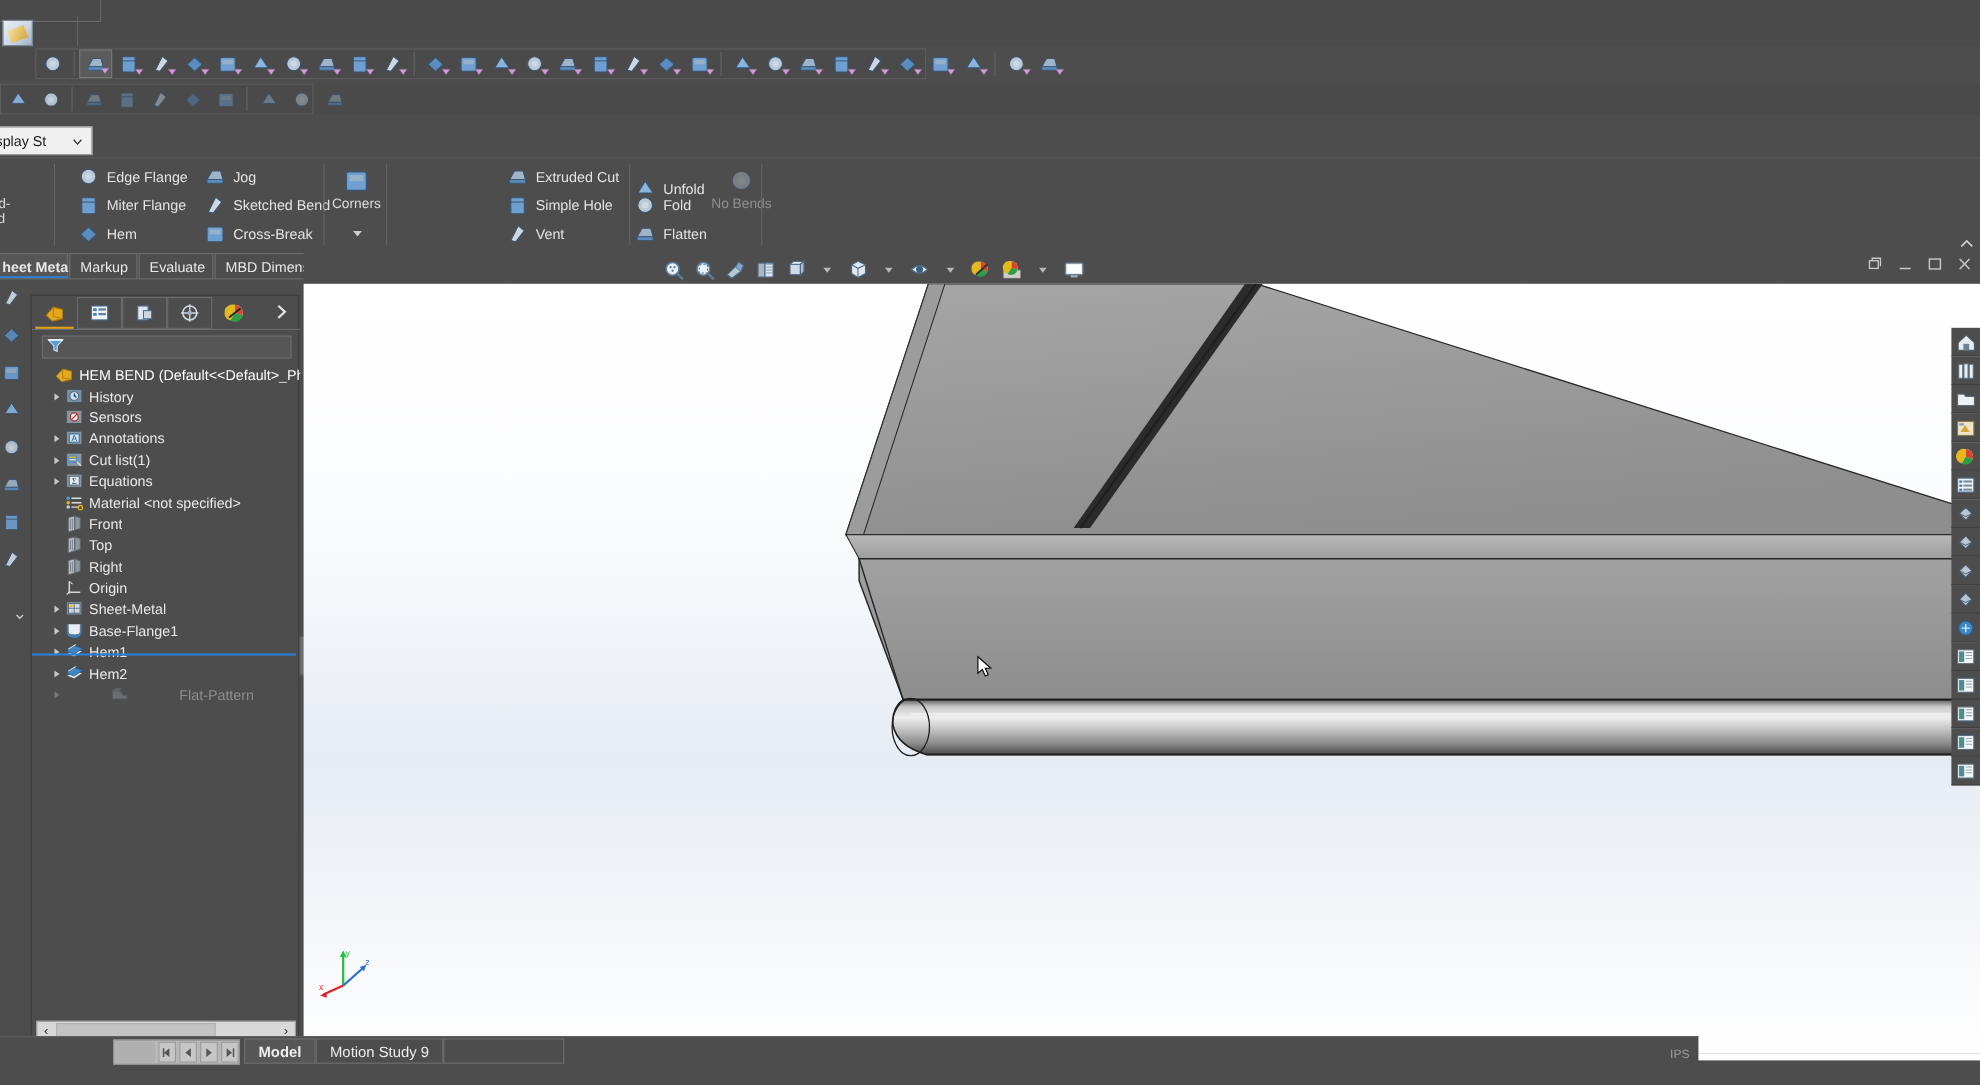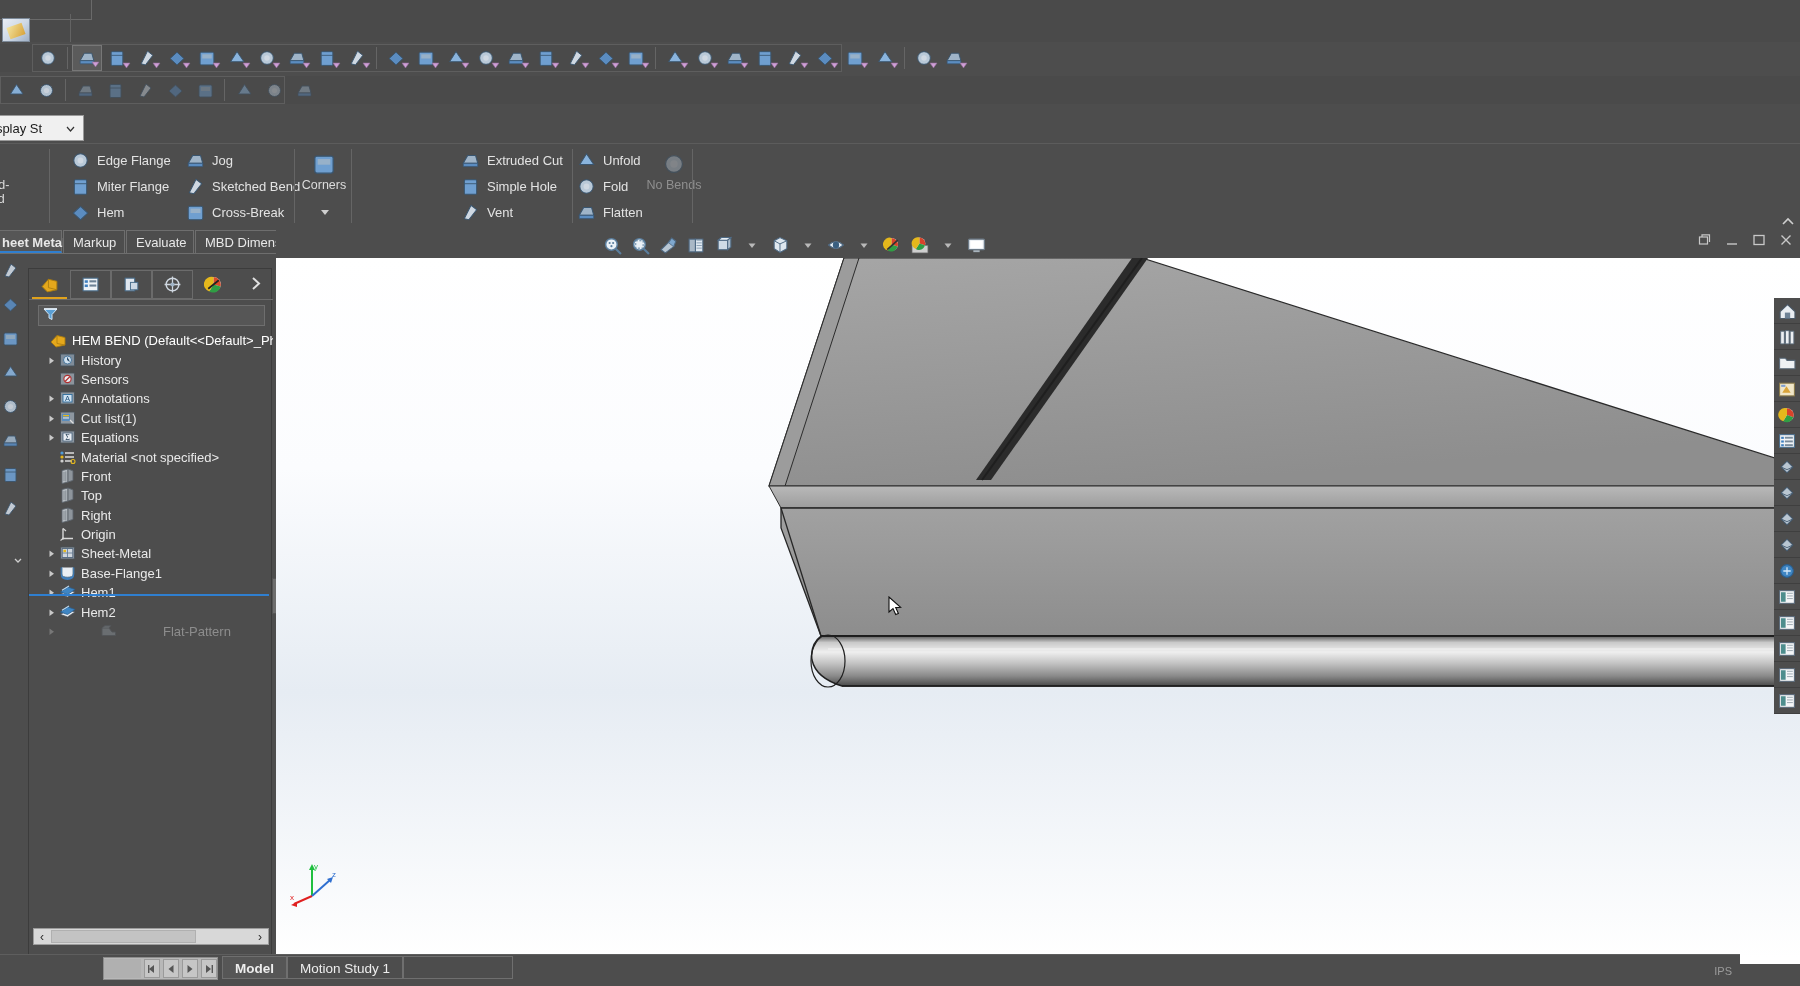--- a/index.html
+++ b/index.html
@@ -152,21 +152,21 @@
 
   .cursor { position:absolute; left:612px; top:338px; }
 
   .triad { position:absolute; left:290px; top:860px; width:60px; height:50px;}
 
   
   .rtool { position:absolute; right:0; top:298px; width:26px; }
   .rtool .rb { width:26px; height:26px; display:flex; align-items:center; justify-content:center; background:#4d4d4d; border-bottom:1px solid #3f3f3f;}
 
   
-  .botbar { position:absolute; left:0; bottom:4px; width:1740px; height:28px; background:#4d4d4d; border-top:1px solid #5e5e5e;}
+  .botbar { position:absolute; left:0; bottom:16px; width:1544px; height:28px; background:#4d4d4d; border-top:1px solid #5e5e5e;}
   .mstabs { position:absolute; left:103px; bottom:2px; height:24px; display:flex; align-items:stretch;}
   .navbtns { position:absolute; left:103px; bottom:2px; width:115px; height:23px; background:#b8b8b8; border:1px solid #8d8d8d; display:flex; align-items:center;}
   .navbtns .nb{ width:20px; height:19px; margin-left:3px; display:flex;align-items:center;justify-content:center; background:#c6c6c6;border:1px solid #9a9a9a;}
   .mtab { height:23px; line-height:23px; padding:0 12px; font-size:13.5px; border:1px solid #6f6f6f; background:#4d4d4d; color:#ededed;}
   .mtab.active{ background:#565656; font-weight:bold;}
   .statusright { position:absolute; right:8px; bottom:5px; font-size:11px; color:#9b9b9b;margin-top:37px;}
   .gfx-bottomfill{ position:absolute; left:276px; top:958px; width:1524px; height:6px; background:#ffffff;}
 </style>
 </head>
 <body>
@@ -692,21 +692,21 @@
       <div class="rgroup" style="left: 574px; width: 119px;">
         <div class="bigbtn dim" style="left: 70px;">
           <div class="bi">
             <svg width="24" height="24" viewBox="0 0 17 17" class="gl" style="opacity: 0.4;">
               <circle cx="8.5" cy="8.5" r="6" fill="#b9c9d8" stroke="#39556f" stroke-width="0.9"></circle>
               <circle cx="8.5" cy="8.5" r="2.6" fill="#cfd8e2"></circle>
             </svg>
           </div>
           <div>No Bends</div>
         </div>
-        <div class="smrow" style="left: 2px; top: 1px;">
+        <div class="smrow" style="left: 2px; top: 12px;">
           <span class="si">
             <svg width="19" height="19" viewBox="0 0 17 17" class="gl">
               <path d="M2.5 12 L8.5 2.5 L15 12 Z" fill="#8ab4dd" stroke="#39556f" stroke-width="0.9"></path>
             </svg>
           </span>
           <span>Unfold</span>
         </div>
         <div class="smrow" style="left: 2px; top: 27px;">
           <span class="si">
             <svg width="19" height="19" viewBox="0 0 17 17" class="gl">
@@ -1401,19 +1401,19 @@
         <div class="nb" title="Last">
           <svg width="12" height="13" viewBox="0 0 12 13" class="gl">
             <g fill="#555">
               <path d="M3 3 L8 7 L3 11 Z M8.6 3 H10 V11 H8.6 Z"></path>
             </g>
           </svg>
         </div>
       </div>
     <div class="mstabs" id="mstabs" style="left: 222px;">
         <div class="mtab active">Model</div>
-        <div class="mtab">Motion Study 1</div>
+        <div class="mtab">Motion Study 9</div>
         <div class="mtab" style="width: 110px;"></div>
       </div>
     <div class="statusright">IPS</div>
   </div>
 
 </div>
 
 </body></html>

